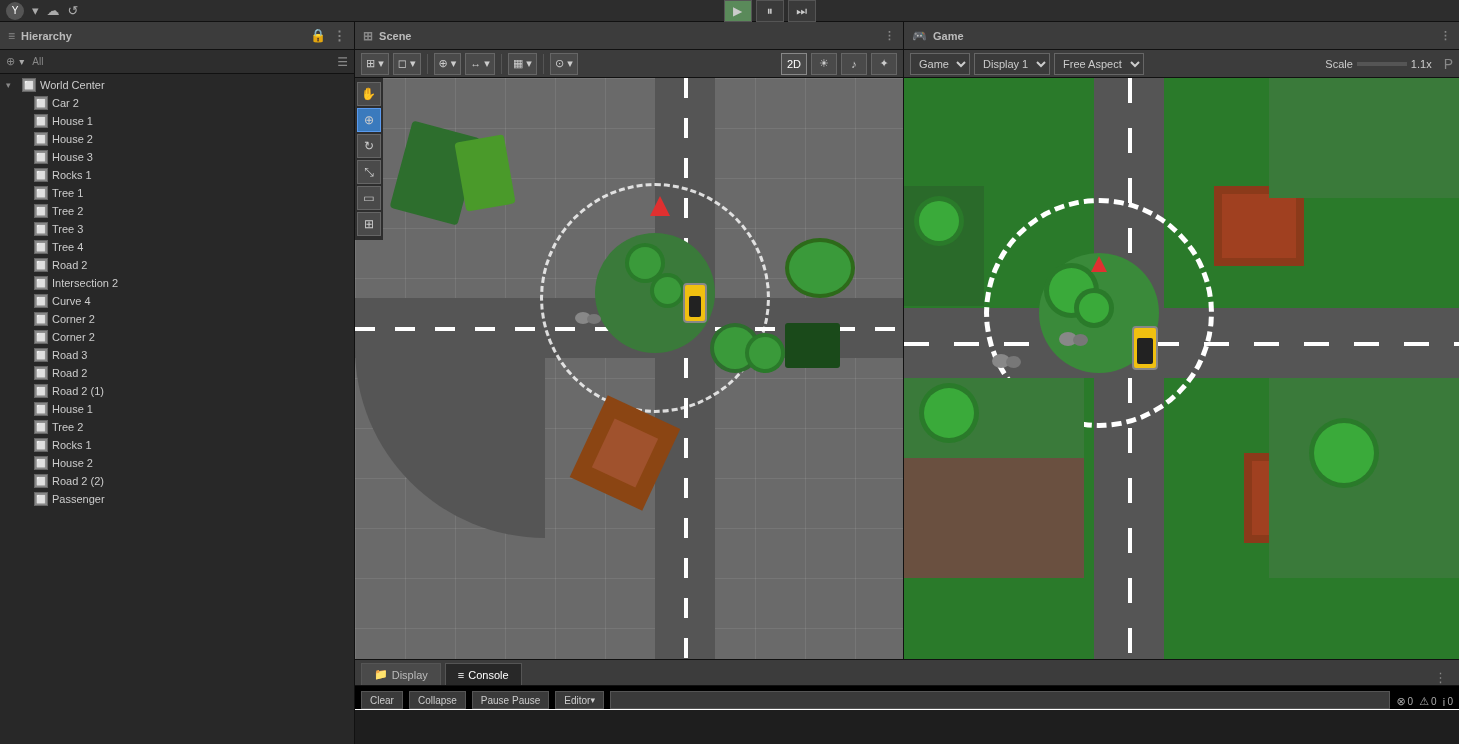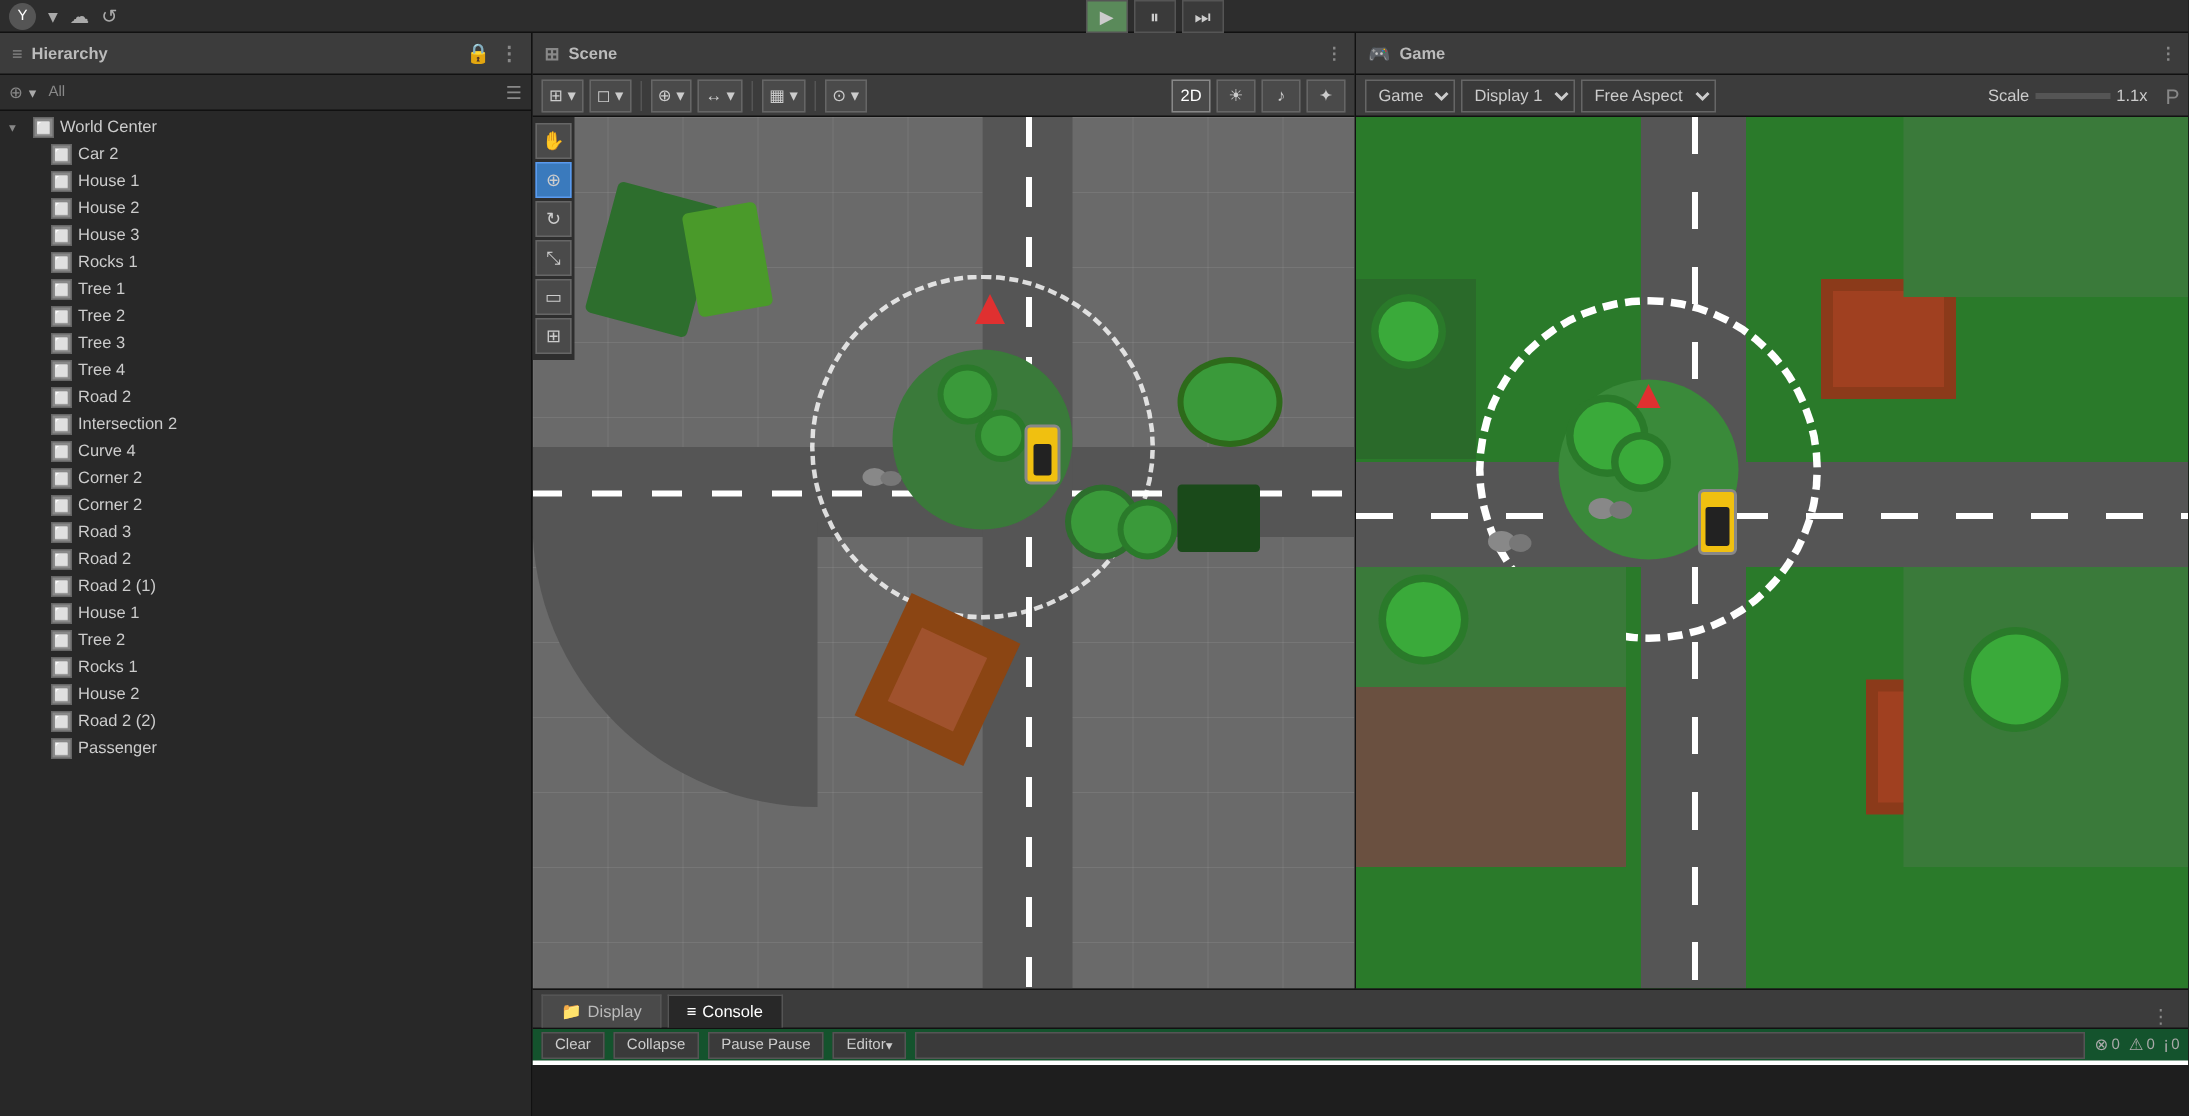--- a/index.html
+++ b/index.html
@@ -290,26 +290,26 @@
       cursor: pointer;
       display: flex;
       align-items: center;
       gap: 4px;
     }
     .bottom-tab.active { background: #282828; color: #fff; }
     .bottom-tab-spacer { flex: 1; }
 
     .bottom-toolbar {
       height: 24px;
-      background: #14532d;
-      display: flex;
-      align-items: center;
+      background: #000000;
+      display: flex;
+      align-items: flex-end;
       padding: 0 6px;
       gap: 6px;
-      border-bottom: 3px solid #ffffff;
+      border-bottom: 1px solid #ffffff;
     }
     .bottom-toolbar-btn {
       height: 18px;
       padding: 0 8px;
       background: #3a3a3a;
       border: 1px solid #555;
       color: #ccc;
       font-size: 10px;
       cursor: pointer;
       display: flex;

